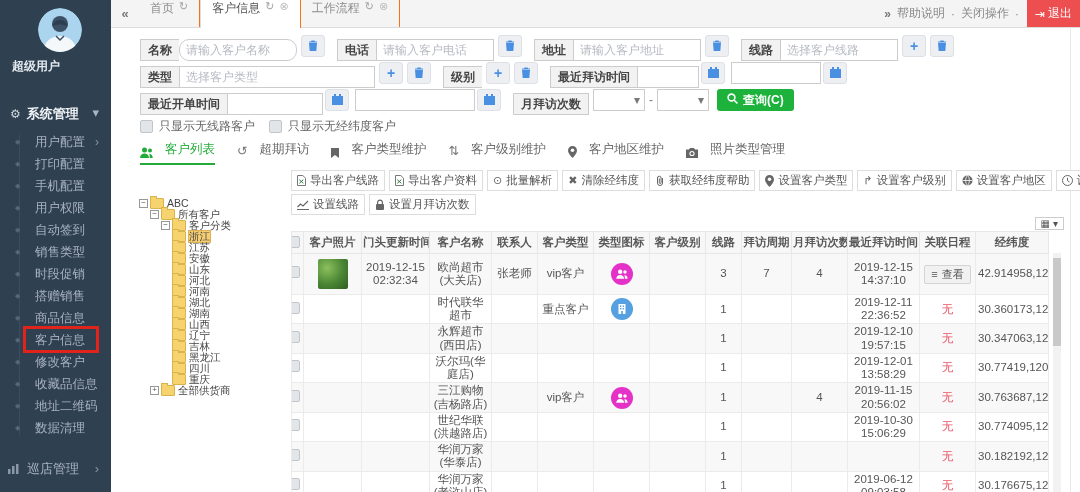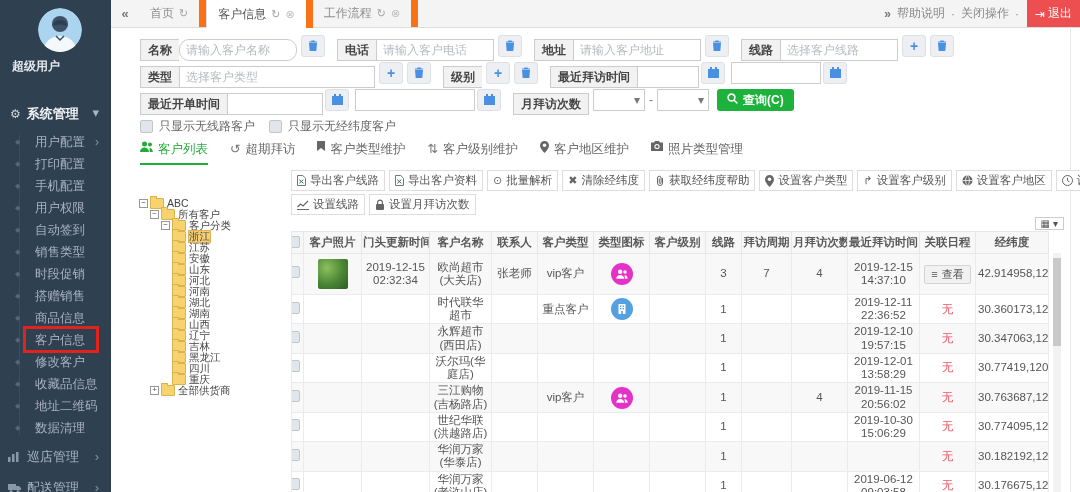--- a/index.html
+++ b/index.html
@@ -13,29 +13,29 @@
   .username{color:#e4e9ef;font-size:12px;font-weight:bold;padding:6px 0 0 12px}
   .section{color:#f0f3f6;font-size:13px;font-weight:bold;padding:16px 0 8px 10px;margin-top:14px;position:relative}
   .section .gico{color:#cfd6dd;margin-right:6px;font-size:12px}
   .section .caret{position:absolute;right:12px;color:#aab5c0}
   .menu{position:relative}
   .menu::before{content:"";position:absolute;left:19px;top:4px;bottom:4px;width:1px;background:#3c4d5f}
   .side-item{height:22px;line-height:22px;padding-left:35px;font-size:12.5px;position:relative;cursor:pointer;white-space:nowrap}
   .side-item .dot{position:absolute;left:15px;top:0;font-size:7px;color:#55657a}
   .side-item .arrow{position:absolute;right:12px;color:#8795a3;font-size:12px}
   .side-item.highlighted::after{content:"";position:absolute;left:23px;right:12px;top:-3px;bottom:-2px;border:3px solid #e0241b}
-  .group-item{height:27px;line-height:27px;padding-left:27px;font-size:13px;position:relative;cursor:pointer;margin-top:4px}
+  .group-item{height:27px;line-height:27px;padding-left:27px;font-size:13px;position:relative;cursor:pointer;margin-top:16px}
   .group-item .gicn{position:absolute;left:8px;top:0;height:27px;display:inline-flex;align-items:center;color:#8a97a5}
   .group-item .arrow{position:absolute;right:12px;color:#8795a3}
   
   .main{flex:1;min-width:0;display:flex;flex-direction:column;position:relative}
   .tabstrip{height:27px;background:#f4f4f5;border-bottom:1px solid #ddd;display:flex;align-items:stretch;color:#8e8e8e;font-size:12px}
   .collapse{width:28px;display:flex;align-items:center;justify-content:center;color:#777;font-weight:bold;font-size:13px;cursor:pointer}
   .tabs{display:flex}
-  .tab{display:flex;align-items:center;gap:5px;padding:0 11px;border-right:7px solid #f97316;cursor:pointer;white-space:nowrap}
+  .tab{display:flex;gap:5px;padding:0 11px;border-right:1px solid #f97316;cursor:pointer;white-space:nowrap}
   .tab.active{background:#fff;color:#555;margin-bottom:-1px;border-left:1px solid #ddd}
   .tab .ticn{color:#a5a5a5;font-size:11px}
   .tab .cls{color:#bcbcbc;font-size:11px}
   .tabstrip-right{margin-left:auto;display:flex;align-items:center;gap:6px;color:#8a8a8a}
   .toplink{cursor:pointer}
   .expicon{font-weight:bold;color:#777;cursor:pointer}
   .logout{background:#ed4e50;color:#fff;border:none;height:27px;display:flex;align-items:center;gap:3px;padding:0 8px;font-size:12px;margin-left:2px}
   
   .form-row{display:flex;align-items:center;margin-left:29px;margin-top:5px;height:22px}
   .form-row.first{margin-top:7px}
@@ -48,21 +48,21 @@
   .gap{margin-left:12px}
   .sel{box-sizing:border-box;width:52px;height:22px;border:1px solid #ccc;background:#fff;display:flex;align-items:center;justify-content:flex-end;padding-right:4px;color:#777;cursor:pointer}
   .dash{margin:0 4px;color:#777}
   .btn-search{height:22px;background:#1cb23b;color:#fff;border:none;border-radius:3px;padding:0 10px;display:flex;align-items:center;gap:5px;font-size:12px;font-weight:bold;margin-left:8px}
   .check-row{margin:7px 0 0 29px;display:flex;align-items:center;color:#666;font-size:12px}
   .cbx{box-sizing:border-box;width:13px;height:13px;background:#e3e6e9;border:1px solid #c2c6cb;border-radius:2px;margin-right:6px;flex:none}
   .check-item{display:flex;align-items:center;cursor:pointer}
   .check-item + .check-item{margin-left:14px}
   
   .ctabs{display:flex;margin:6px 0 0 29px;gap:22px;font-size:12.5px;color:#666;align-items:flex-end}
-  .ctab{display:flex;align-items:flex-start;gap:5px;padding-bottom:5px;cursor:pointer;border-bottom:2px solid transparent;white-space:nowrap}
+  .ctab{display:flex;align-items:flex-end;gap:12px;padding-bottom:5px;cursor:pointer;border-bottom:2px solid transparent;white-space:nowrap}
   .ctab .cicn{color:#777;display:inline-flex}
   .ctab.active{color:#22ab39;border-bottom-color:#22ab39}
   .ctab.active .cicn{color:#22ab39}
   
   .content{flex:1;display:flex;margin-left:24px;min-height:0;position:relative}
   .treepanel{width:156px;min-width:156px;padding-top:33px;font-size:10.5px;color:#444;overflow:hidden}
   .tnode{display:flex;align-items:center;height:11px;line-height:11px;white-space:nowrap;cursor:pointer}
   .expander{box-sizing:border-box;width:9px;height:9px;border:1px solid #979797;background:#fff;color:#555;font-size:8px;line-height:6px;text-align:center;margin-right:2px;flex:none}
   .folder{width:12px;height:9px;background:#f6d36e;border:1px solid #d9b44a;border-radius:1px;position:relative;margin-right:3px;flex:none}
   .folder::before{content:"";position:absolute;top:-3px;left:-1px;width:5px;height:2px;background:#f6d36e;border:1px solid #d9b44a;border-bottom:none}

